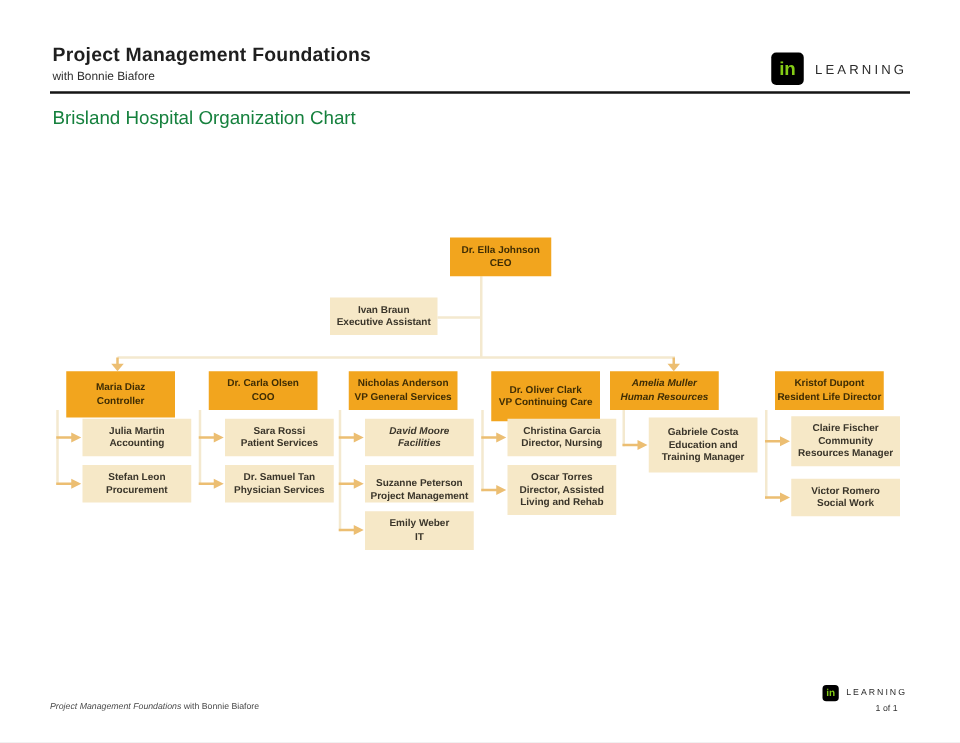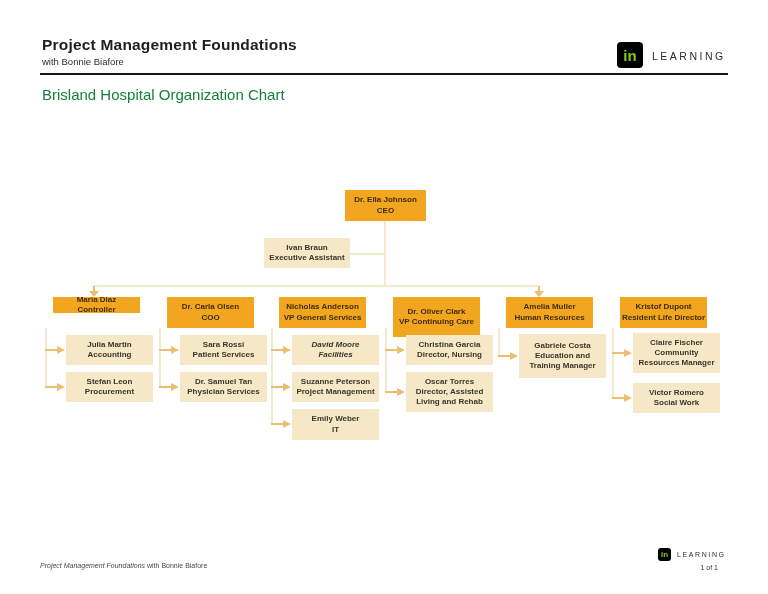--- a/index.html
+++ b/index.html
@@ -83,30 +83,30 @@
   <div class="cline" style="left:498px;top:328px;width:2px;height:29px;"></div>
   <div class="aline" style="left:498px;top:355px;width:14px;height:2px;"></div>
   <div class="arr-right" style="left:510px;top:352px;"></div>
 
   <div class="cline" style="left:612px;top:328px;width:2px;height:71px;"></div>
   <div class="aline" style="left:612px;top:352px;width:14px;height:2px;"></div>
   <div class="arr-right" style="left:624px;top:349px;"></div>
   <div class="aline" style="left:612px;top:397px;width:14px;height:2px;"></div>
   <div class="arr-right" style="left:624px;top:394px;"></div>
 
-  <div class="node head" style="left:345px;top:190px;width:81px;height:31px;">
+  <div class="node head" style="left:360px;top:190px;width:81px;height:31px;">
     <div class="nm">Dr. Ella Johnson</div>
     <div class="tt">CEO</div>
   </div>
   <div class="node child" style="left:264px;top:238px;width:86px;height:30px;">
     <div class="nm">Ivan Braun</div>
     <div class="tt">Executive Assistant</div>
   </div>
 
-  <div class="node head" style="left:53px;top:297px;width:87px;height:16px;">
+  <div class="node head" style="left:53px;top:297px;width:87px;height:37px;">
     <div class="nm">Maria Diaz</div>
     <div class="tt">Controller</div>
   </div>
   <div class="node child" style="left:66px;top:335px;width:87px;height:30px;">
     <div class="nm">Julia Martin</div>
     <div class="tt">Accounting</div>
   </div>
   <div class="node child" style="left:66px;top:372px;width:87px;height:30px;">
     <div class="nm">Stefan Leon</div>
     <div class="tt">Procurement</div>
@@ -126,21 +126,21 @@
   </div>
 
   <div class="node head" style="left:279px;top:297px;width:87px;height:31px;">
     <div class="nm">Nicholas Anderson</div>
     <div class="tt">VP General Services</div>
   </div>
   <div class="node child" style="left:292px;top:335px;width:87px;height:30px;font-style:italic;">
     <div class="nm">David Moore</div>
     <div class="tt">Facilities</div>
   </div>
-  <div class="node child" style="left:292px;top:372px;width:87px;height:30px;">
+  <div class="node child" style="left:292px;top:372px;width:87px;height:30px;justify-content:flex-end;">
     <div class="nm">Suzanne Peterson</div>
     <div class="tt">Project Management</div>
   </div>
   <div class="node child" style="left:292px;top:409px;width:87px;height:31px;">
     <div class="nm">Emily Weber</div>
     <div class="tt">IT</div>
   </div>
 
   <div class="node head" style="left:393px;top:297px;width:87px;height:40px;">
     <div class="nm">Dr. Oliver Clark</div>
@@ -148,21 +148,21 @@
   </div>
   <div class="node child" style="left:406px;top:335px;width:87px;height:30px;">
     <div class="nm">Christina Garcia</div>
     <div class="tt">Director, Nursing</div>
   </div>
   <div class="node child" style="left:406px;top:372px;width:87px;height:40px;">
     <div class="nm">Oscar Torres</div>
     <div class="tt">Director, Assisted Living and Rehab</div>
   </div>
 
-  <div class="node head" style="left:506px;top:297px;width:87px;height:31px;">
+  <div class="node head" style="left:488px;top:297px;width:87px;height:31px;font-style:italic;">
     <div class="nm">Amelia Muller</div>
     <div class="tt">Human Resources</div>
   </div>
   <div class="node child" style="left:519px;top:334px;width:87px;height:44px;align-items:flex-end;">
     <div class="nm">Gabriele Costa</div>
     <div class="tt">Education and Training Manager</div>
   </div>
 
   <div class="node head" style="left:620px;top:297px;width:87px;height:31px;">
     <div class="nm">Kristof Dupont</div>

